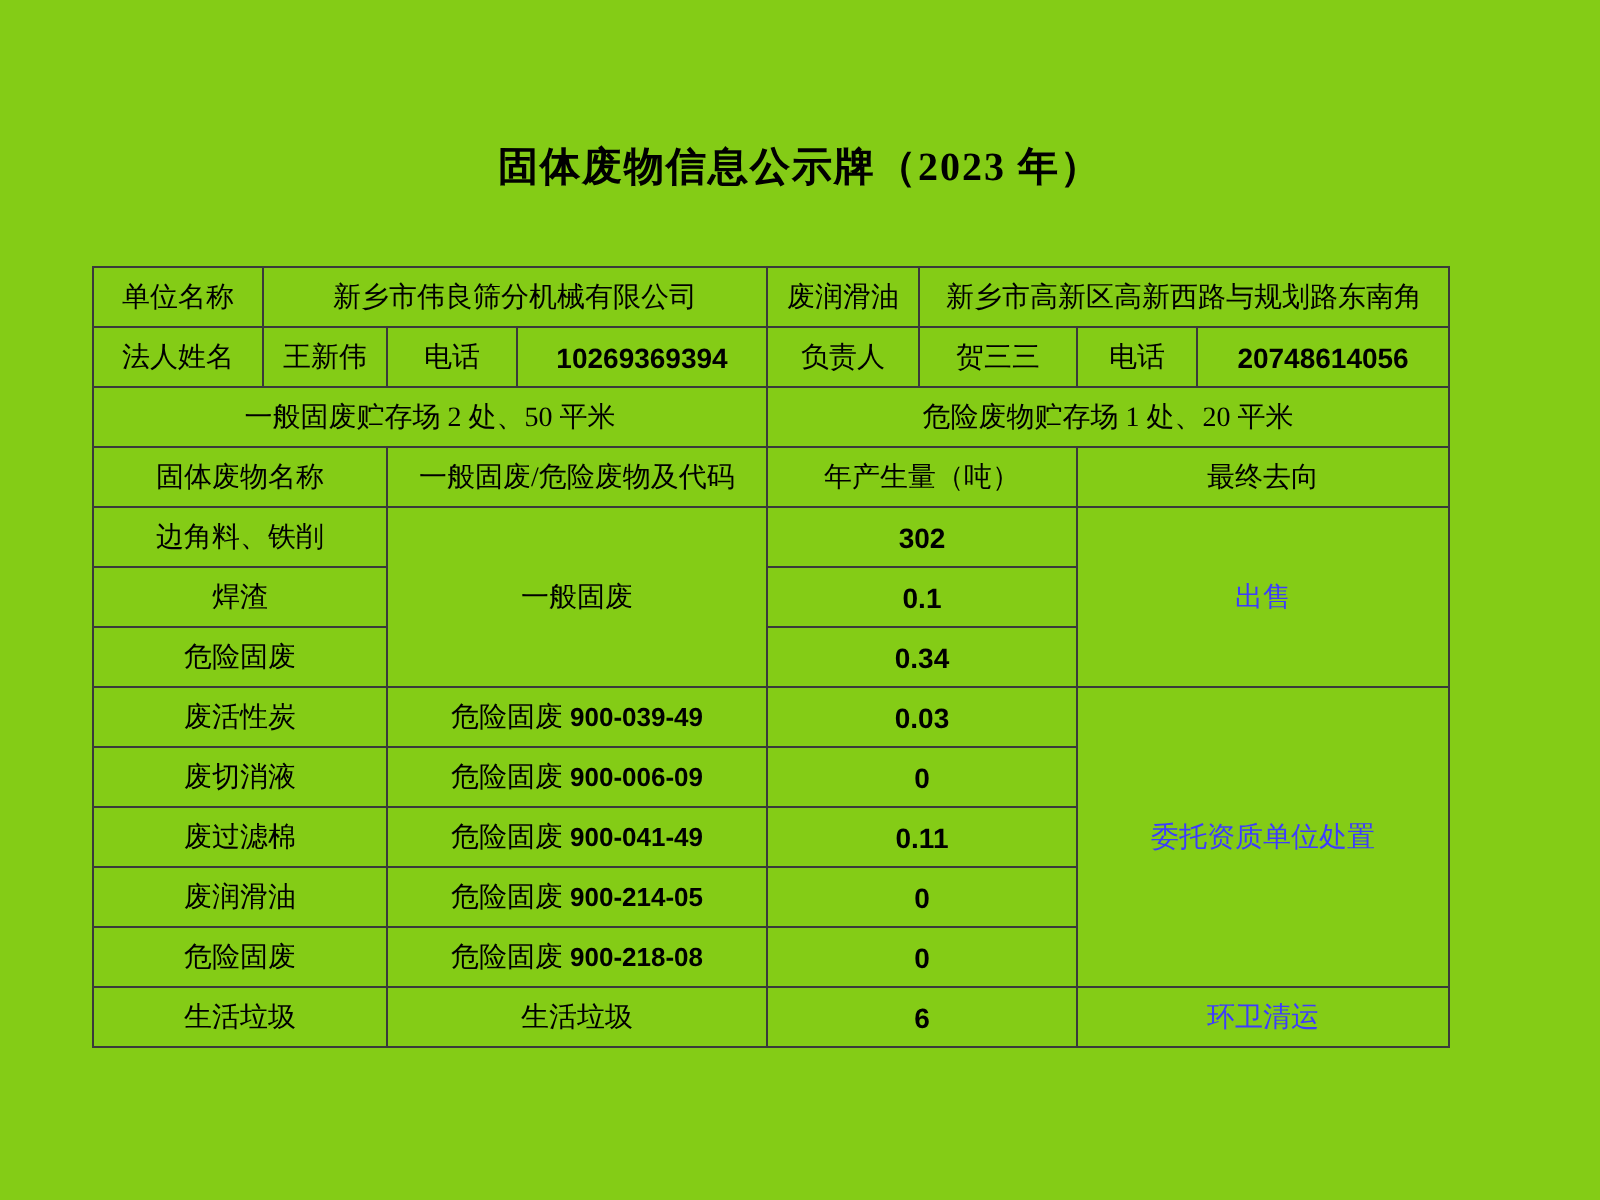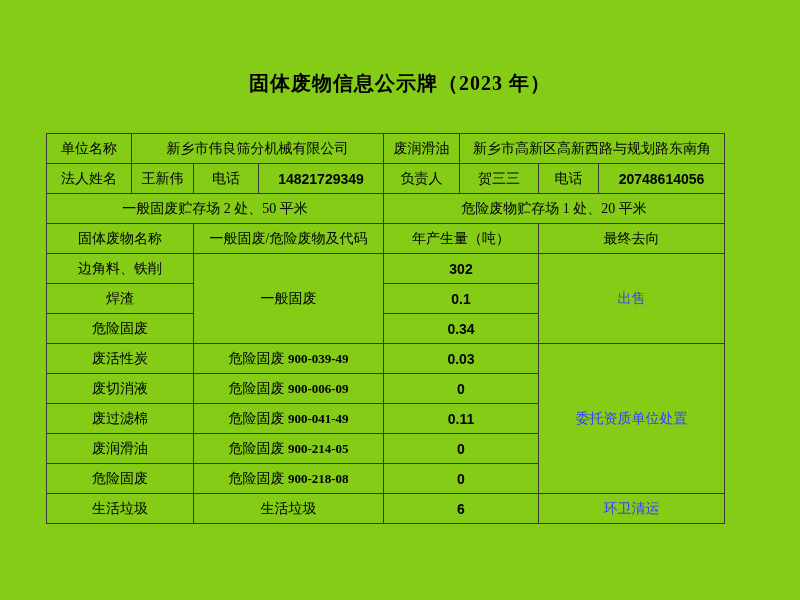--- a/index.html
+++ b/index.html
@@ -47,21 +47,21 @@
   .num {
     font-family: "Liberation Sans", "DejaVu Sans", sans-serif;
     font-weight: bold;
     font-size: 13px;
   }
   .code {
     font-family: "Liberation Serif", "DejaVu Serif", serif;
     font-size: 14px;
   }
   .code b {
-    font-family: Liberation Serif, serif;
+    font-family: Liberation Sans, sans-serif;
     font-size: 13px;
   }
   .blue {
     color: #3c3cff;
   }
 </style>
 </head>
 <body>
 
 <div class="page">
@@ -85,21 +85,21 @@
       <td>单位名称</td>
       <td colspan="3">新乡市伟良筛分机械有限公司</td>
       <td>废润滑油</td>
       <td colspan="3">新乡市高新区高新西路与规划路东南角</td>
     </tr>
 
     <tr>
       <td>法人姓名</td>
       <td>王新伟</td>
       <td>电话</td>
-      <td class="num">14821729349</td>
+      <td class="num">10269369394</td>
       <td>负责人</td>
       <td>贺三三</td>
       <td>电话</td>
       <td class="num">20748614056</td>
     </tr>
 
     <tr>
       <td colspan="4">一般固废贮存场 2 处、50 平米</td>
       <td colspan="4">危险废物贮存场 1 处、20 平米</td>
     </tr>

